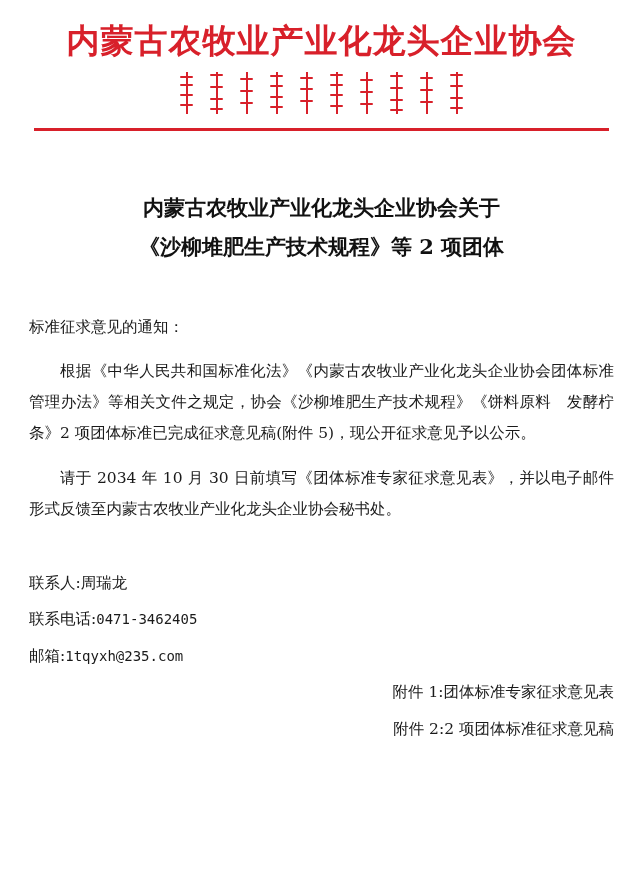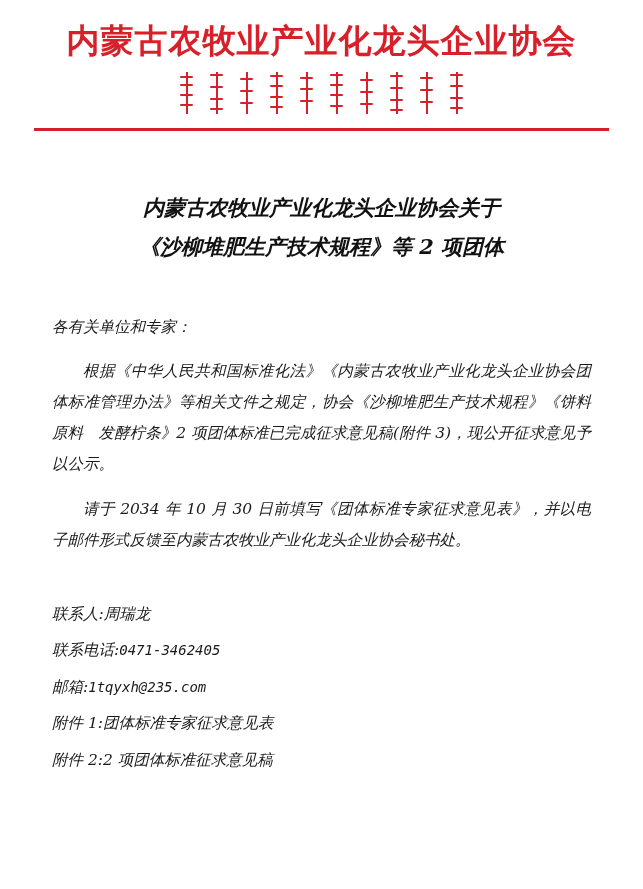--- a/index.html
+++ b/index.html
@@ -66,23 +66,22 @@
     border-radius: 1px;
   }
   .lh-rule {
     margin: 10px 0 0 0;
     height: 3px;
     background: #d8202a;
   }
 
   
   .doc {
-    padding: 0 52px;
+    padding: 0 29px;
     box-sizing: border-box;
-    font-style: italic;
   }
   .doc-title {
     margin-top: 58px;
     text-align: center;
     font-family: "DejaVu Serif", serif;
     font-weight: bold;
     font-size: 21px;
     line-height: 1.85;
     color: #111;
   }
@@ -114,20 +113,21 @@
   }
   .mono-val {
     font-family: "DejaVu Sans Mono", monospace;
     font-size: 14px;
     text-align: right;
   }
   .attach-line {
     font-family: "DejaVu Serif", serif;
     font-size: 15.5px;
     line-height: 2.35;
+    text-align: right;
   }
 </style>
 </head>
 <body>
 
 <div class="page">
 
   <div class="letterhead">
     <div class="lh-title">内蒙古农牧业产业化龙头企业协会</div>
 
@@ -193,23 +193,23 @@
     <div class="lh-rule"></div>
   </div>
 
   <div class="doc">
 
     <div class="doc-title">
       <div>内蒙古农牧业产业化龙头企业协会关于</div>
       <div>《沙柳堆肥生产技术规程》等 2 项团体</div>
     </div>
 
-    <div class="salutation">各有关单位和专家：</div>
-
-    <p class="para">根据《中华人民共和国标准化法》《内蒙古农牧业产业化龙头企业协会团体标准管理办法》等相关文件之规定，协会《沙柳堆肥生产技术规程》《饼料原料　发酵柠条》2 项团体标准已完成征求意见稿(附件 3)，现公开征求意见予以公示。</p>
+    <div class="salutation">标准征求意见的通知：</div>
+
+    <p class="para">根据《中华人民共和国标准化法》《内蒙古农牧业产业化龙头企业协会团体标准管理办法》等相关文件之规定，协会《沙柳堆肥生产技术规程》《饼料原料　发酵柠条》2 项团体标准已完成征求意见稿(附件 5)，现公开征求意见予以公示。</p>
     <p class="para">请于 2034 年 10 月 30 日前填写《团体标准专家征求意见表》，并以电子邮件形式反馈至内蒙古农牧业产业化龙头企业协会秘书处。</p>
 
     <div class="contact-block">
       <div class="contact-line">
         <span>联系人:</span><span>周瑞龙</span>
       </div>
       <div class="contact-line">
         <span>联系电话:</span><span class="mono-val">0471-3462405</span>
       </div>
       <div class="contact-line">

